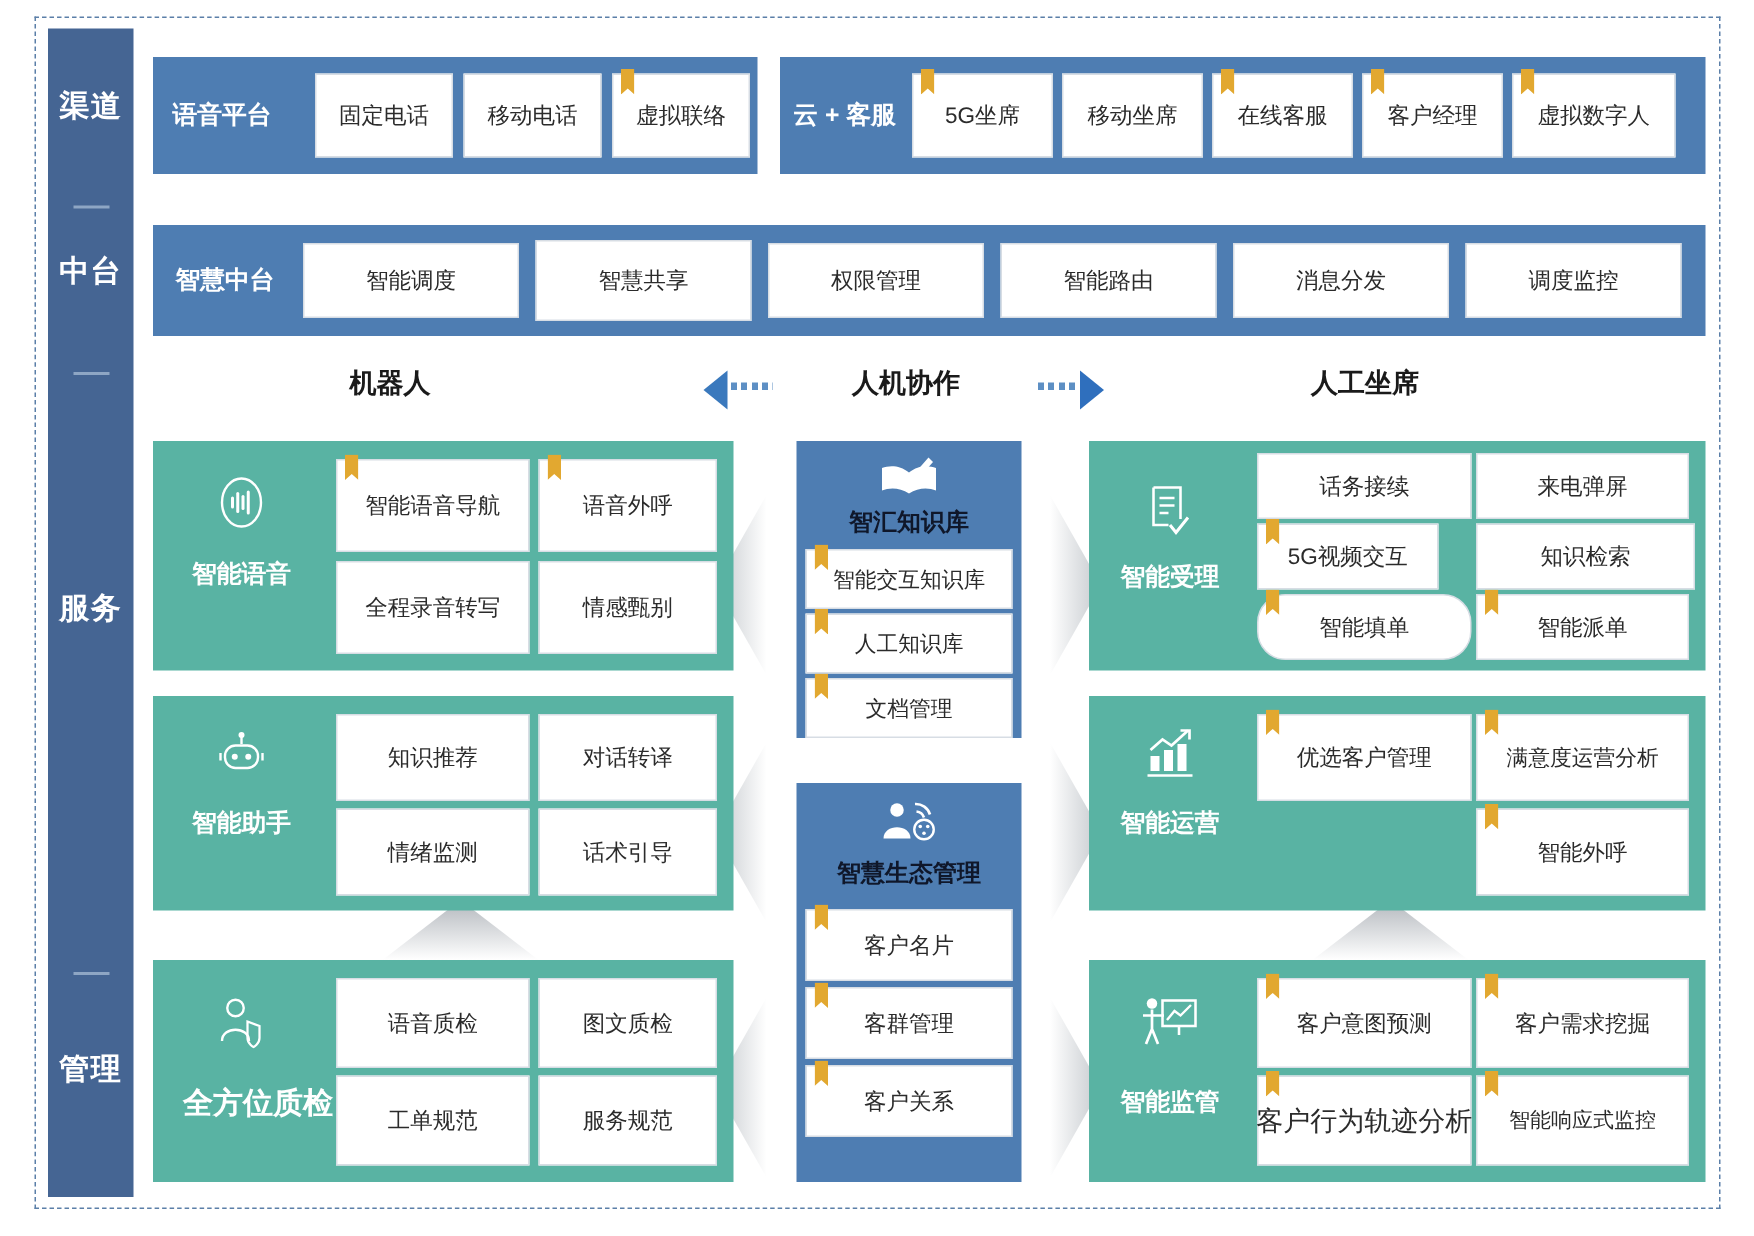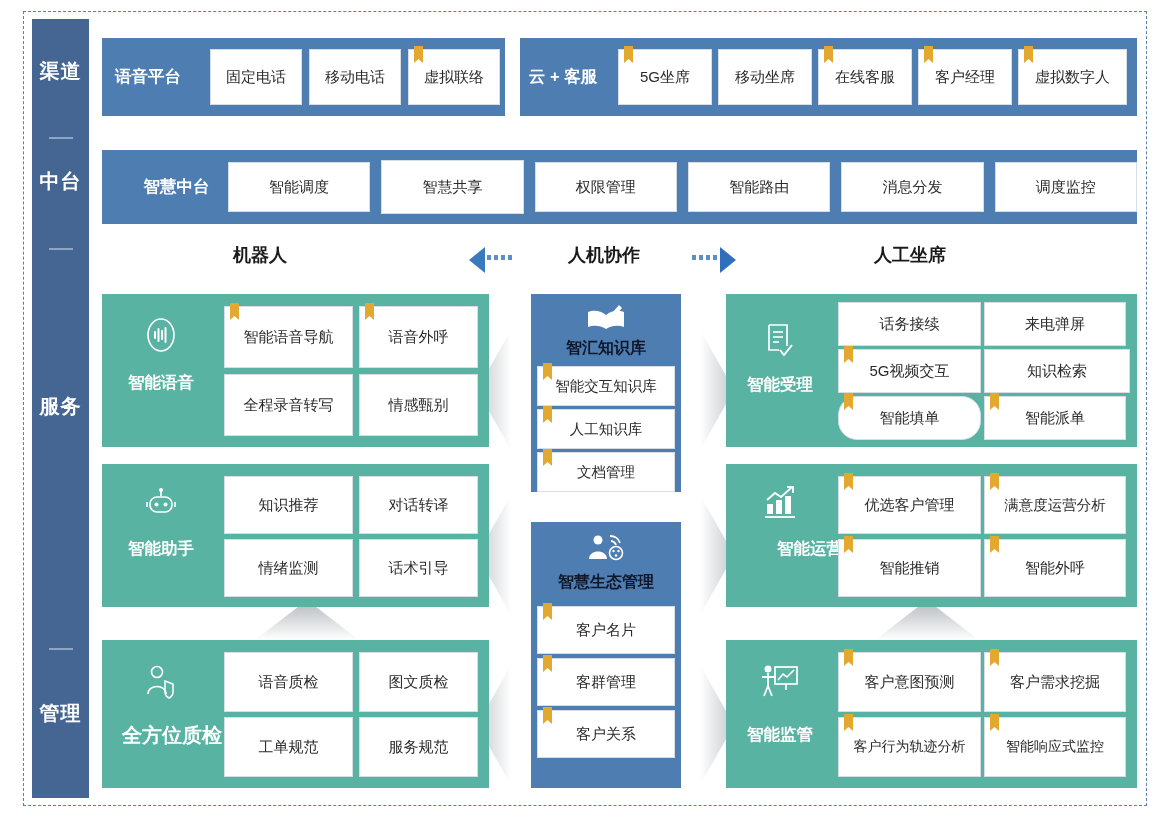--- a/index.html
+++ b/index.html
@@ -129,29 +129,29 @@
 
   <div class="band" style="left:102px;top:38px;width:403px;height:78px;">
     <div class="band-title" style="width:92px;">语音平台</div>
     <div class="wbox" style="width:92px;height:56px;margin-left:16px;">固定电话</div>
     <div class="wbox" style="width:92px;height:56px;margin-left:7px;">移动电话</div>
     <div class="wbox ribbon" style="width:92px;height:56px;margin-left:7px;">虚拟联络</div>
   </div>
 
   <div class="band" style="left:520px;top:38px;width:617px;height:78px;">
     <div class="band-title" style="width:86px;">云 + 客服</div>
-    <div class="wbox ribbon" style="width:94px;height:56px;margin-left:12px;">5G坐席</div>
+    <div class="wbox ribbon" style="width:94px;height:56px;margin-left:2px;">5G坐席</div>
     <div class="wbox" style="width:94px;height:56px;margin-left:6px;">移动坐席</div>
     <div class="wbox ribbon" style="width:94px;height:56px;margin-left:6px;">在线客服</div>
     <div class="wbox ribbon" style="width:94px;height:56px;margin-left:6px;">客户经理</div>
     <div class="wbox ribbon" style="width:109px;height:56px;margin-left:6px;">虚拟数字人</div>
   </div>
 
   <div class="band" style="left:102px;top:150px;width:1035px;height:74px;">
-    <div class="band-title" style="width:96px;padding-left:27px;">智慧中台</div>
+    <div class="band-title" style="width:96px;">智慧中台</div>
     <div class="wbox" style="width:144px;height:50px;margin-left:4px;">智能调度</div>
     <div class="wbox" style="width:144px;height:54px;margin-left:11px;">智慧共享</div>
     <div class="wbox" style="width:144px;height:50px;margin-left:11px;">权限管理</div>
     <div class="wbox" style="width:144px;height:50px;margin-left:11px;">智能路由</div>
     <div class="wbox" style="width:144px;height:50px;margin-left:11px;">消息分发</div>
     <div class="wbox" style="width:144px;height:50px;margin-left:11px;">调度监控</div>
   </div>
 
   <div class="sec-head" style="left:170px;top:243px;width:180px;">机器人</div>
 
@@ -266,54 +266,53 @@
           <path d="M6 3 L6 28 L16 28" fill="none" stroke="#fff" stroke-width="1.7"></path>
           <line x1="10" y1="10" x2="20" y2="10" stroke="#fff" stroke-width="1.6"></line>
           <line x1="10" y1="15" x2="20" y2="15" stroke="#fff" stroke-width="1.6"></line>
           <line x1="10" y1="20" x2="16" y2="20" stroke="#fff" stroke-width="1.6"></line>
           <path d="M17 28 L21 33 L29 23" fill="none" stroke="#fff" stroke-width="2"></path>
         </svg>
     </div>
     <div class="gp-label" style="top:80px;width:108px;left:0;">智能受理</div>
     <div class="wbox" style="position:absolute;left:112px;top:8px;width:143px;height:44px;">话务接续</div>
     <div class="wbox" style="position:absolute;left:258px;top:8px;width:142px;height:44px;">来电弹屏</div>
-    <div class="wbox ribbon" style="position:absolute;left:112px;top:55px;width:143px;height:44px;">5G视频交互</div>
+    <div class="wbox ribbon" style="position:absolute;left:112px;top:55px;width:121px;height:44px;">5G视频交互</div>
     <div class="wbox" style="position:absolute;left:258px;top:55px;width:146px;height:44px;">知识检索</div>
     <div class="wbox ribbon" style="position:absolute;left:112px;top:102px;width:143px;height:44px;border-radius:19px;">智能填单</div>
     <div class="wbox ribbon" style="position:absolute;left:258px;top:102px;width:142px;height:44px;">智能派单</div>
   </div>
 
   <div class="gpanel" style="left:726px;top:464px;width:411px;height:143px;">
     <div class="gp-icon" style="top:20px;height:40px;width:108px;left:0;">
       <svg width="38" height="38" viewBox="0 0 38 38">
           <path d="M6 16 L14 9 L20 13 L31 3" fill="none" stroke="#fff" stroke-width="1.8"></path>
           <path d="M26 3 L32 3 L32 9" fill="none" stroke="#fff" stroke-width="1.8"></path>
           <rect x="6" y="20" width="6" height="10" fill="#fff"></rect>
           <rect x="15" y="16" width="6" height="14" fill="#fff"></rect>
           <rect x="24" y="12" width="6" height="18" fill="#fff"></rect>
           <line x1="4" y1="33" x2="34" y2="33" stroke="#fff" stroke-width="1.8"></line>
         </svg>
     </div>
-    <div class="gp-label" style="top:74px;width:108px;left:0;margin-left:30px;">智能运营</div>
+    <div class="gp-label" style="top:74px;width:108px;left:0;">智能运营</div>
     <div class="wbox ribbon" style="position:absolute;left:112px;top:12px;width:143px;height:58px;">优选客户管理</div>
     <div class="wbox ribbon" style="position:absolute;left:258px;top:12px;width:142px;height:58px;font-size:14.5px;">满意度运营分析</div>
-    <div class="wbox ribbon" style="position:absolute;left:112px;top:75px;width:143px;height:58px;">智能推销</div>
     <div class="wbox ribbon" style="position:absolute;left:258px;top:75px;width:142px;height:58px;">智能外呼</div>
   </div>
 
   <div class="gpanel" style="left:726px;top:640px;width:411px;height:148px;">
     <div class="gp-icon" style="top:22px;height:42px;width:108px;left:0;">
       <svg width="44" height="40" viewBox="0 0 44 40">
           <circle cx="10" cy="7" r="3.5" fill="#fff"></circle>
           <path d="M10 11 L10 24 M10 24 L6 34 M10 24 L14 34 M4 15 L18 15" stroke="#fff" stroke-width="1.8" fill="none"></path>
           <rect x="17" y="5" width="22" height="17" fill="none" stroke="#fff" stroke-width="1.7"></rect>
           <path d="M20 18 L25 12 L29 15 L36 8" fill="none" stroke="#fff" stroke-width="1.6"></path>
           <line x1="28" y1="22" x2="28" y2="28" stroke="#fff" stroke-width="1.7"></line>
         </svg>
     </div>
     <div class="gp-label" style="top:84px;width:108px;left:0;">智能监管</div>
     <div class="wbox ribbon" style="position:absolute;left:112px;top:12px;width:143px;height:60px;">客户意图预测</div>
     <div class="wbox ribbon" style="position:absolute;left:258px;top:12px;width:142px;height:60px;">客户需求挖掘</div>
-    <div class="wbox ribbon" style="position:absolute;left:112px;top:77px;width:143px;height:60px;font-size:14px;">客户行为轨迹分析</div>
+    <div class="wbox ribbon" style="position:absolute;left:112px;top:77px;width:143px;height:60px;font-size:18px;">客户行为轨迹分析</div>
     <div class="wbox ribbon" style="position:absolute;left:258px;top:77px;width:142px;height:60px;font-size:14px;">智能响应式监控</div>
   </div>
 
 </div>
 
 </body></html>

